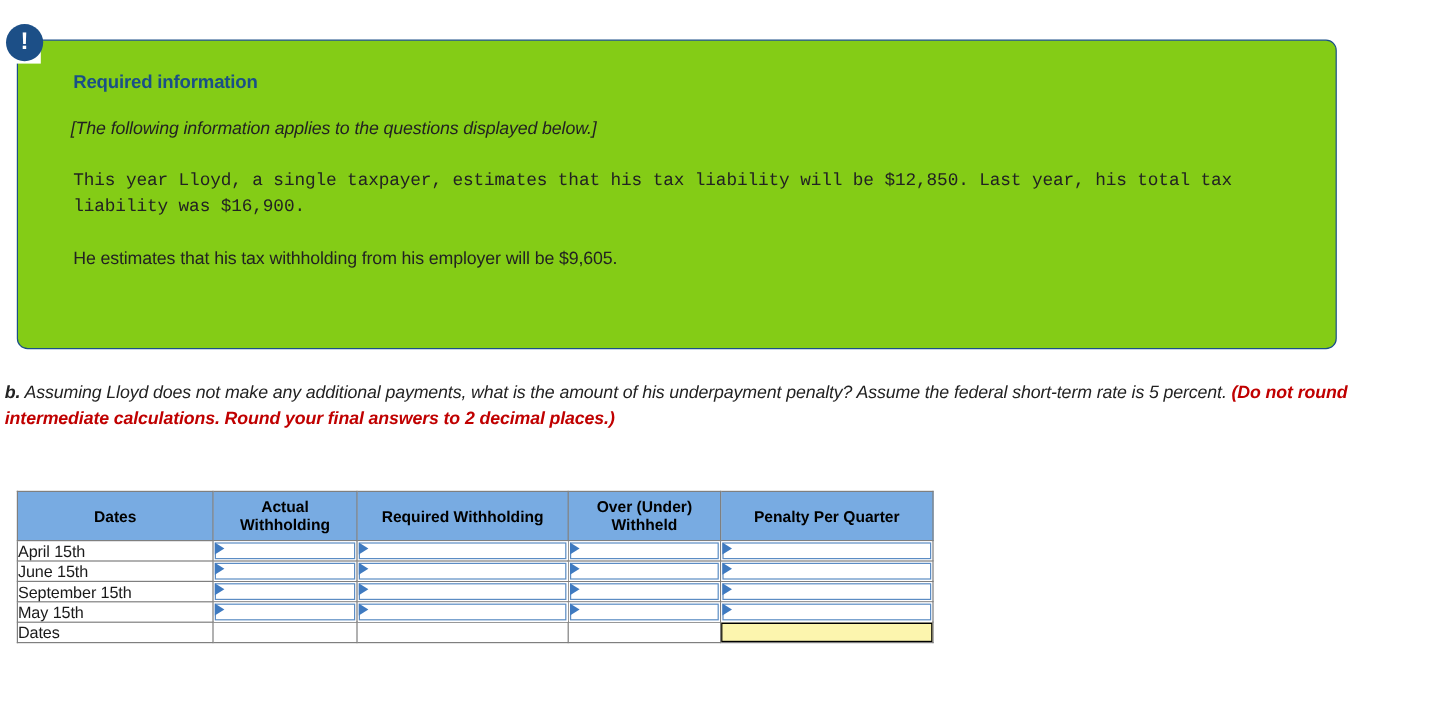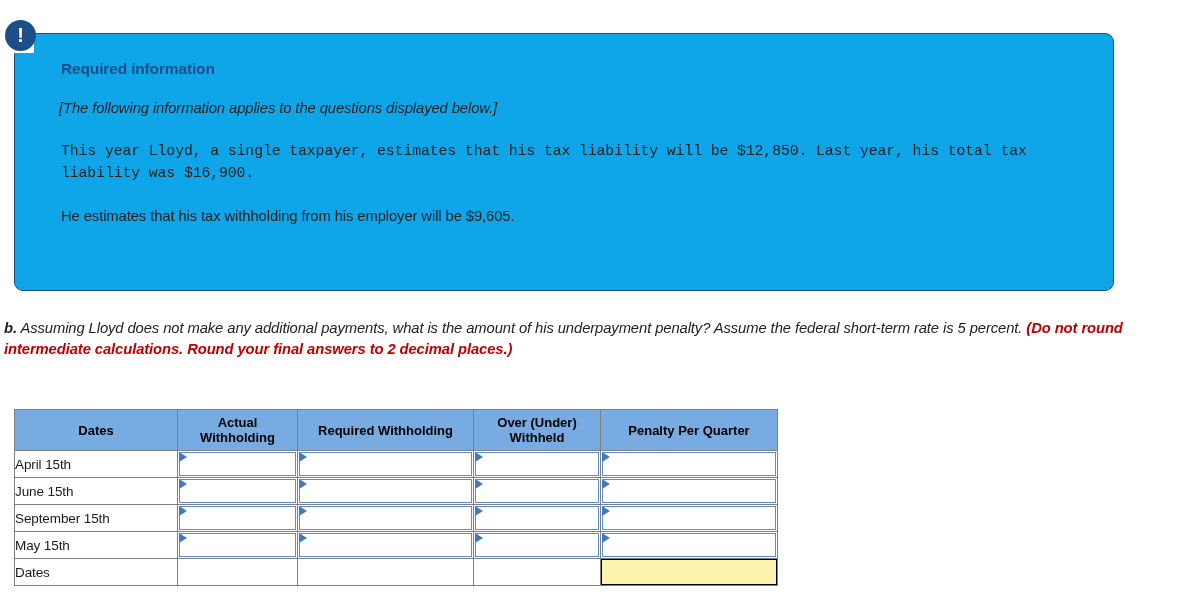--- a/index.html
+++ b/index.html
@@ -19,21 +19,21 @@
   
   #info-callout {
     position: absolute;
     left: 14px;
     top: 33px;
     width: 1100px;
     height: 258px;
     border: 1.6px solid #1a4f87;
     border-radius: 9px;
     box-sizing: border-box;
-    background: #0ea5e9;
+    background: #84cc16;
   }
   #alert-badge {
     position: absolute;
     left: 5px;
     top: 20px;
     width: 31px;
     height: 31px;
     border-radius: 50%;
     background: #1c4f87;
     z-index: 5;
@@ -122,21 +122,21 @@
     font-weight: bold;
     font-size: 13px;
     line-height: 1.16;
     text-align: center;
     padding: 5px 4px;
     height: 32px;
     box-sizing: border-box;
   }
   #answer-table td {
     border: 1px solid #7f7f7f;
-    height: 27px;
+    height: 17px;
     box-sizing: border-box;
     padding: 0;
     background: #ffffff;
     margin-top: 11px;
   }
   td.label-cell {
     padding-left: 19px;
     font-size: 13.5px;
     color: #1a1a1a;
     letter-spacing: -0.1px;

